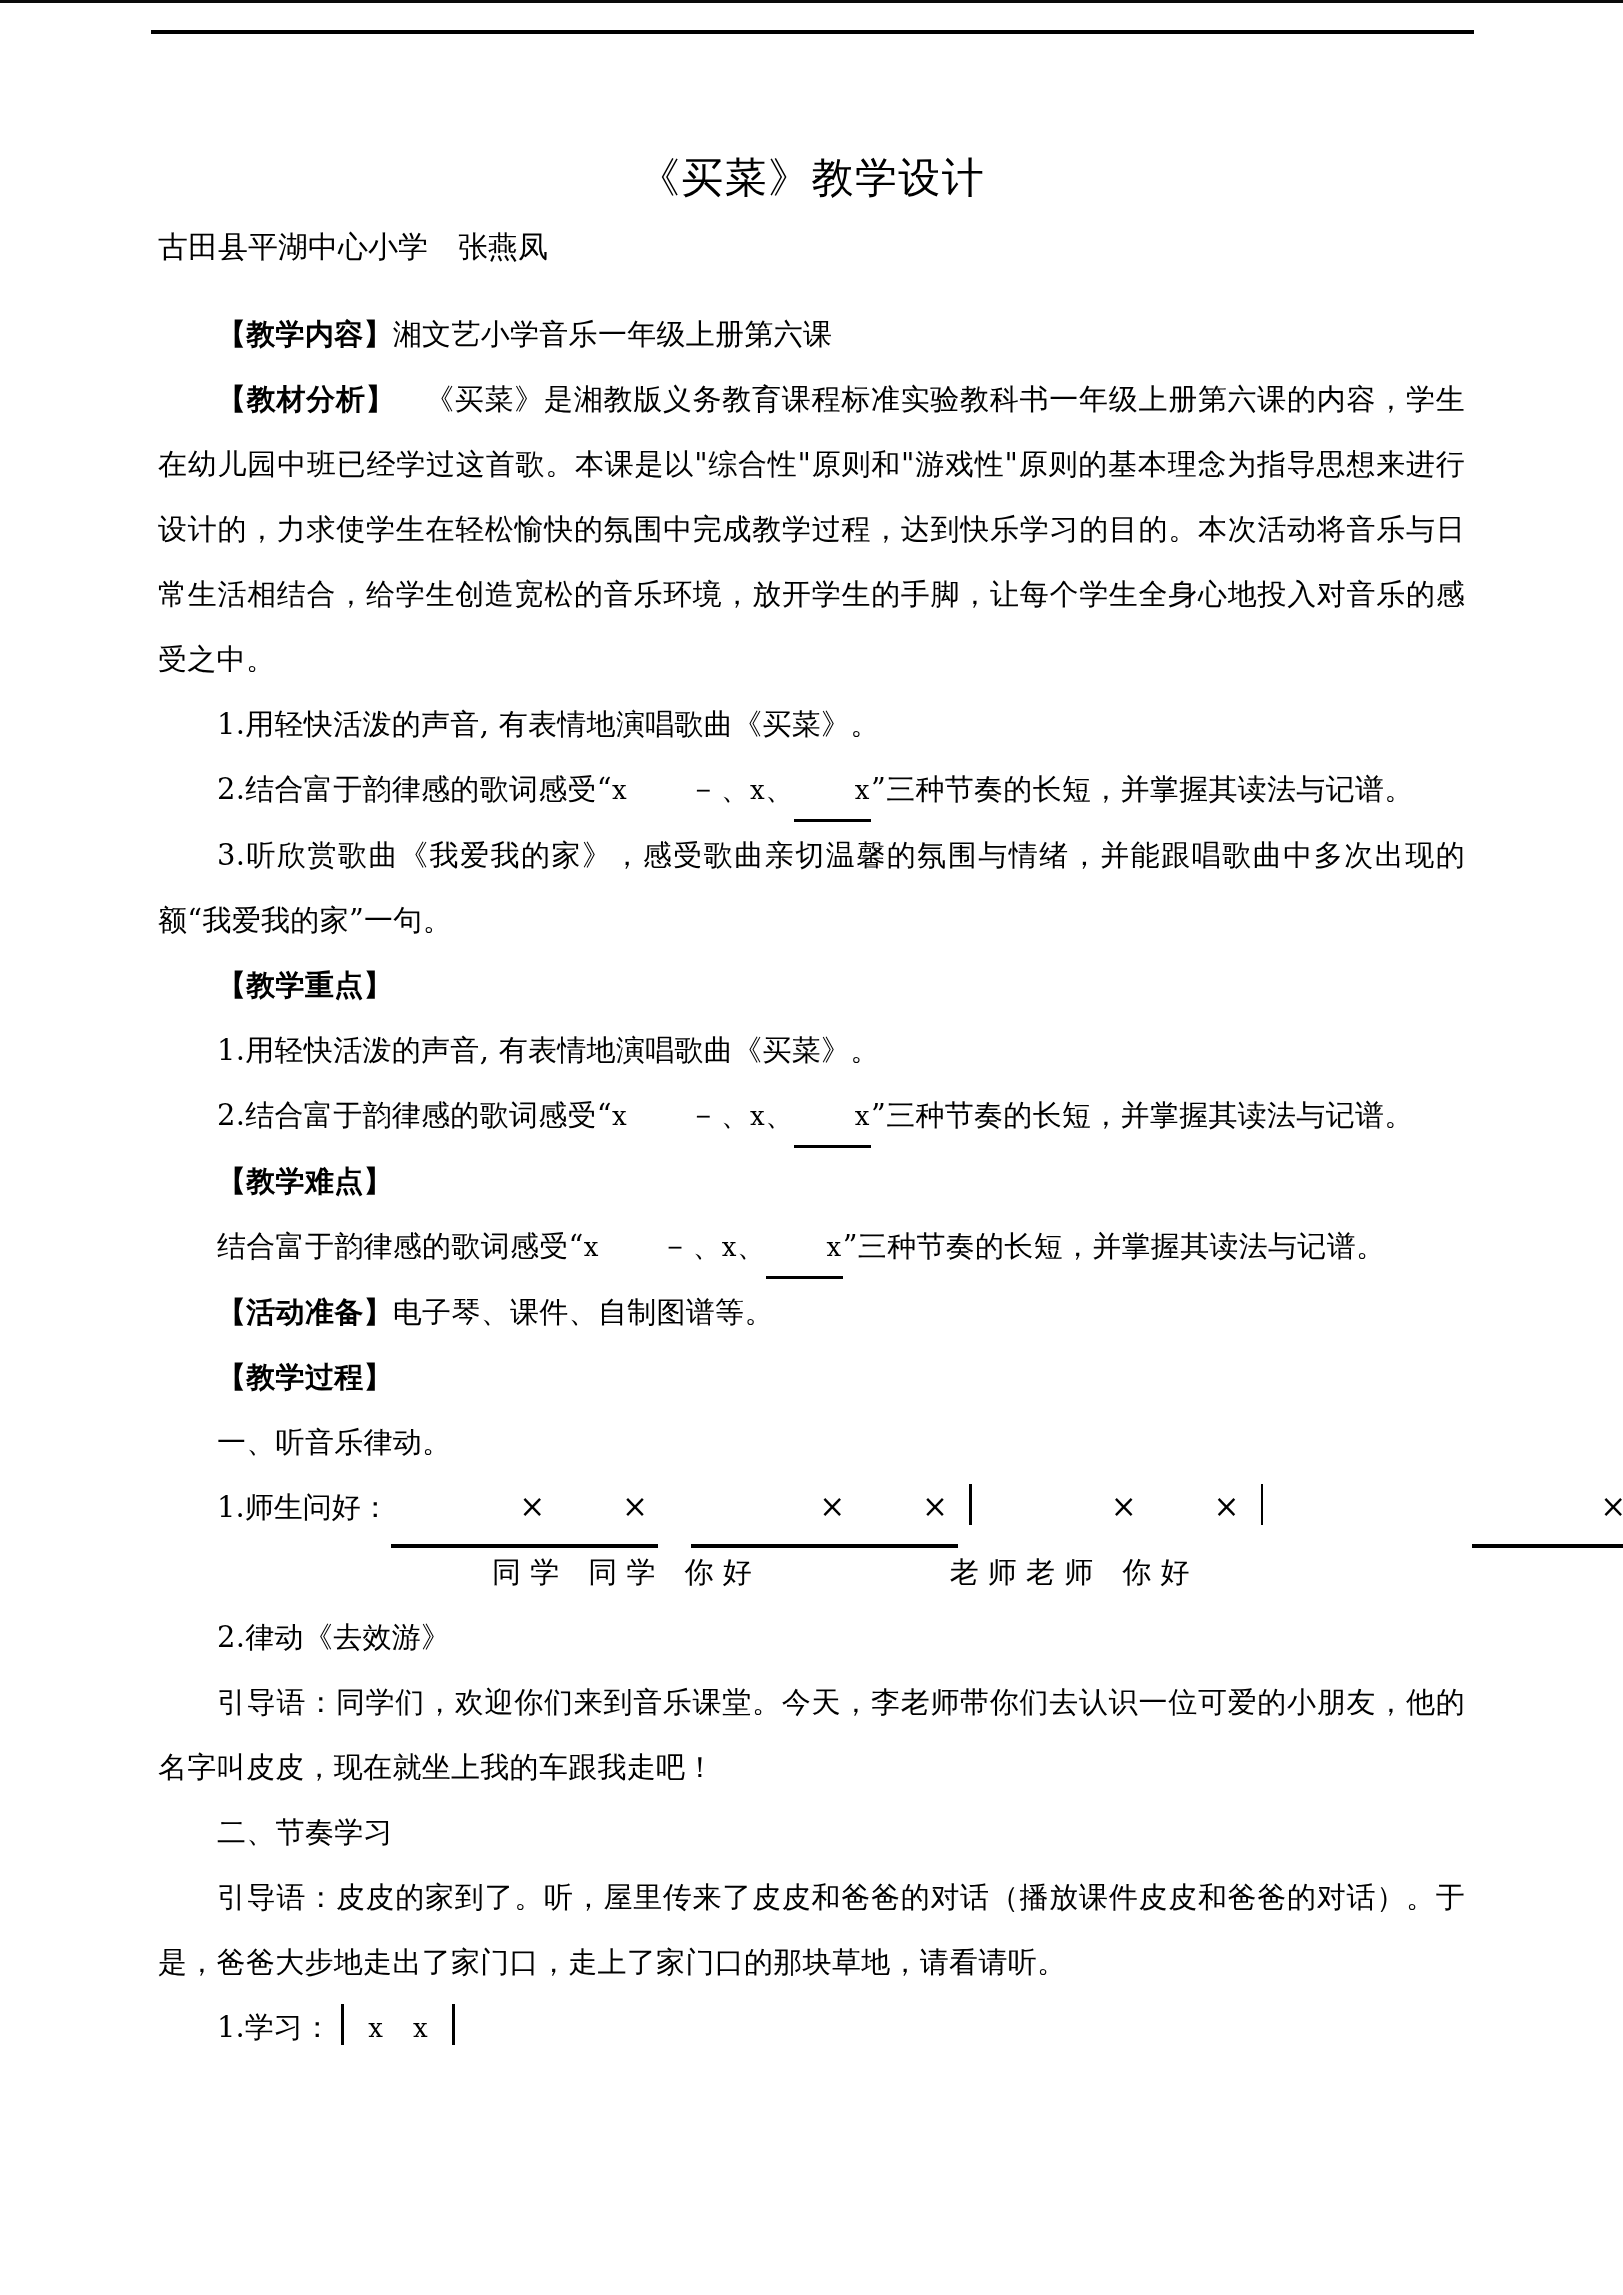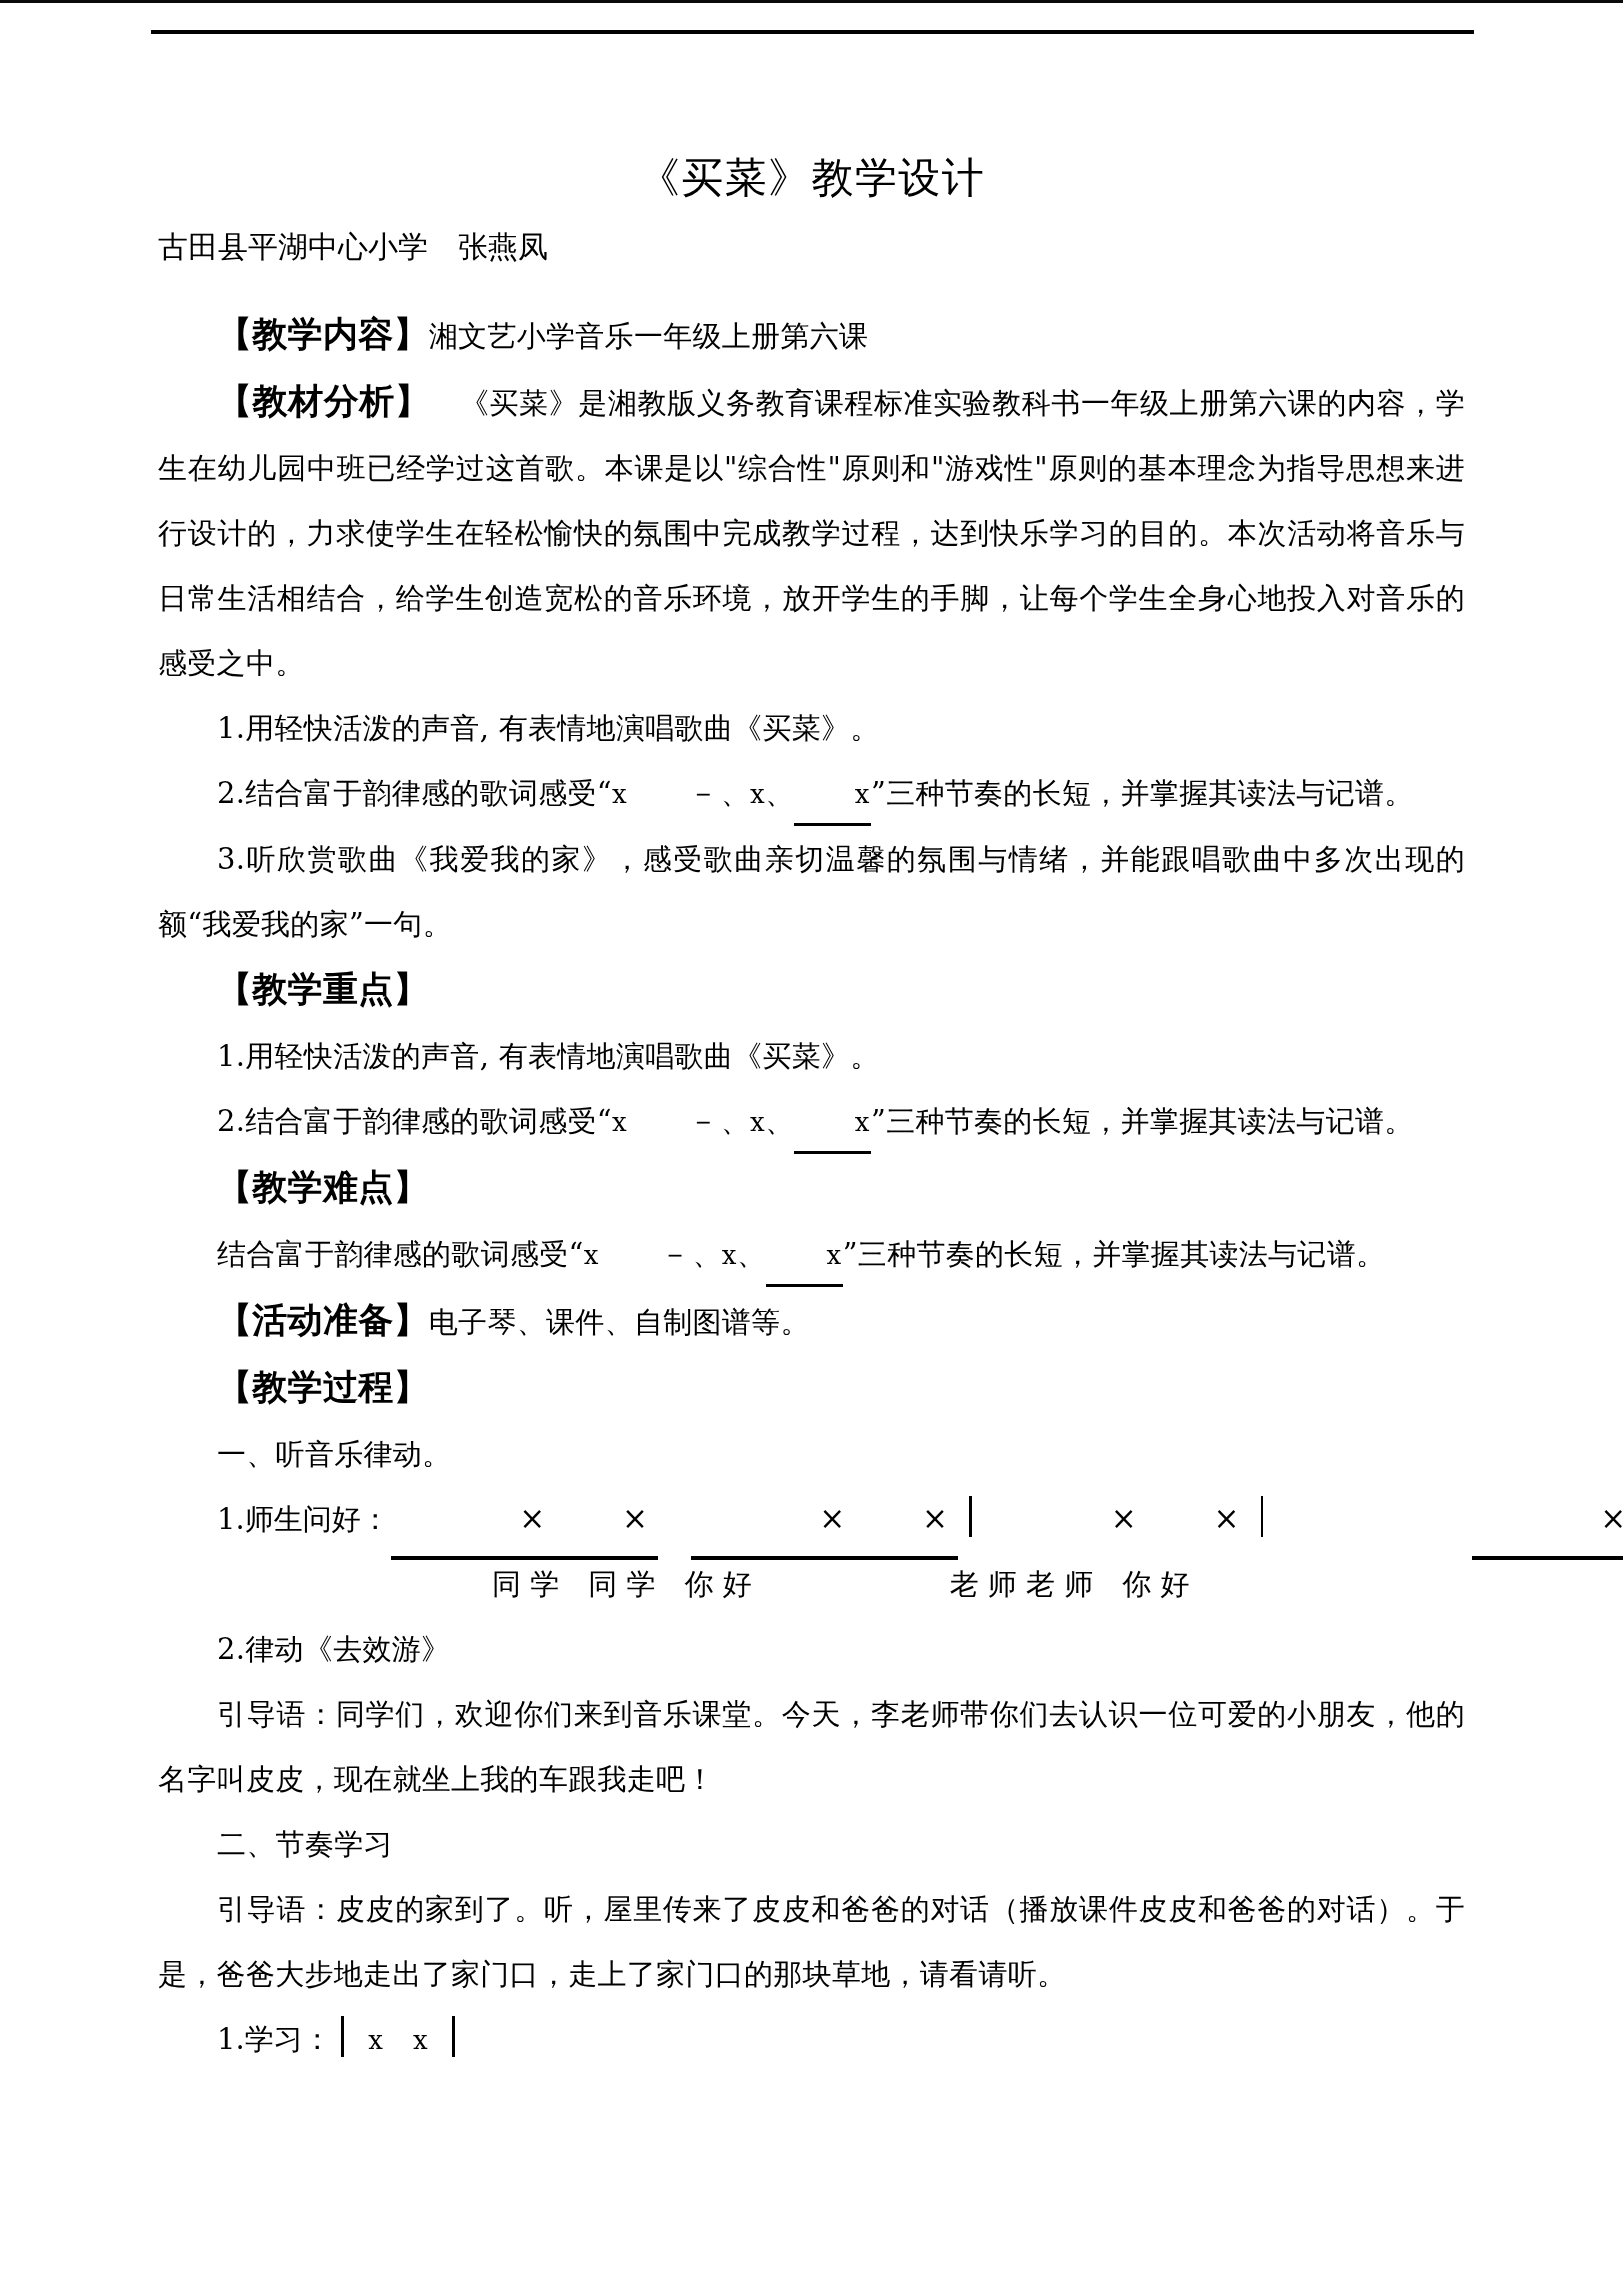--- a/index.html
+++ b/index.html
@@ -77,21 +77,21 @@
     text-justify: inter-ideograph;
     letter-spacing: 0.3px;
   }
   p.indent {
     text-indent: 59px;
   }
 
   .lead {
     font-family: "DejaVu Sans", "Liberation Sans", sans-serif;
     font-weight: bold;
-    font-size: 35px;
+    font-size: 29px;
   }
 
   
   .rx {
     font-family: "DejaVu Serif", "Liberation Serif", serif;
     font-size: 26px;
   }
 
   .rhythm-line {
     font-size: 29px;

